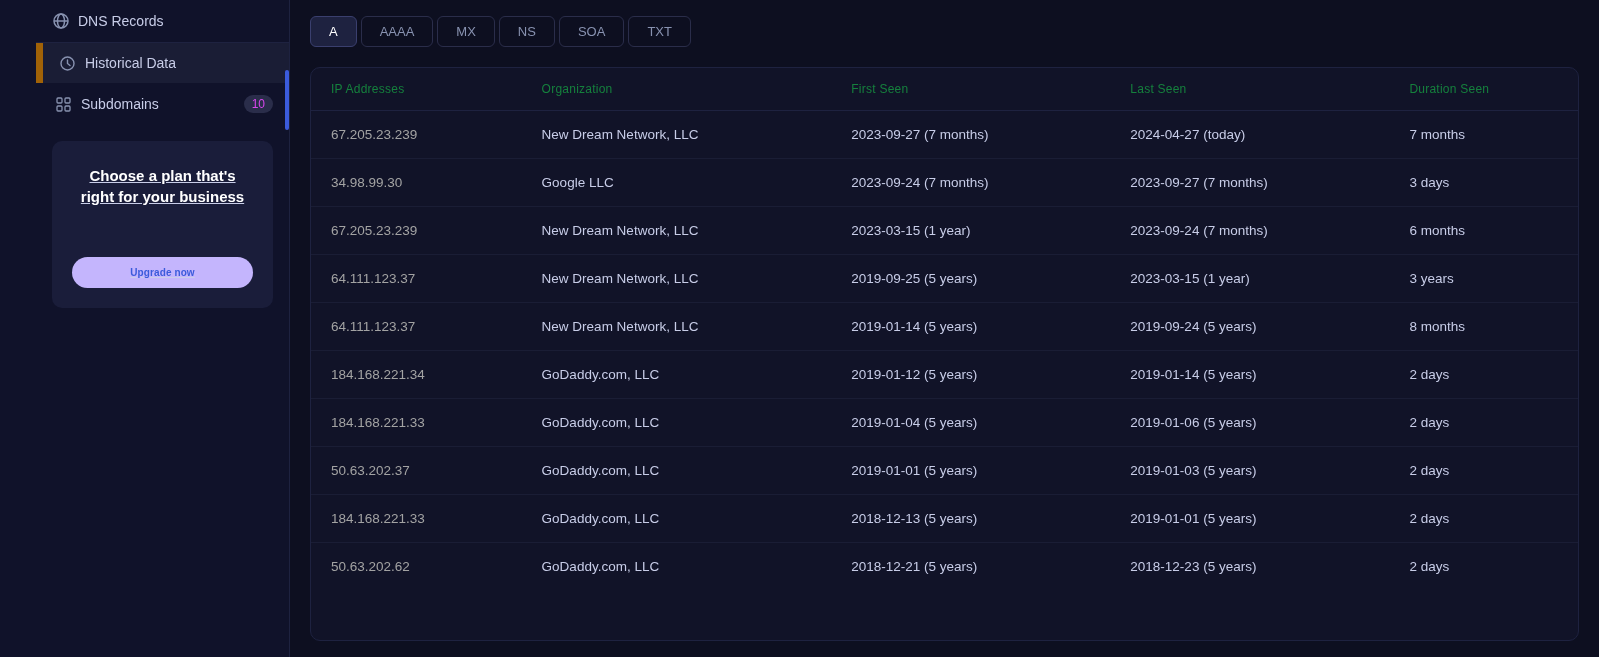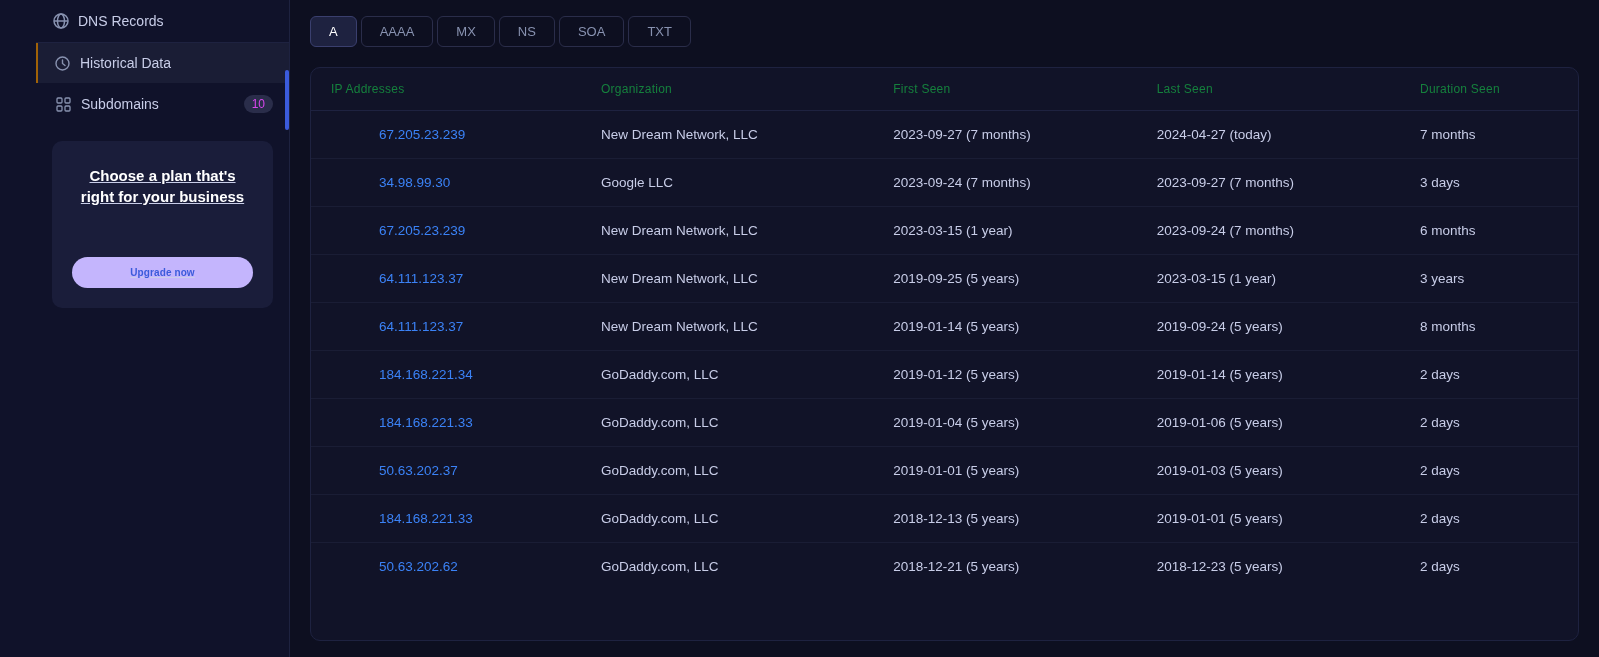--- a/index.html
+++ b/index.html
@@ -43,21 +43,21 @@
       display: flex;
       align-items: center;
       gap: 10px;
       padding: 12px 16px;
       cursor: pointer;
       border-left: 3px solid transparent;
     }
 
     .sidebar-nav-item.active {
       background: #1a1d35;
-      border-left: 2px solid #a16207;
+      border-left: 7px solid #a16207;
     }
 
     .sidebar-nav-item .nav-icon {
       width: 16px;
       height: 16px;
       color: #8892b0;
       display: flex;
       align-items: center;
       justify-content: center;
     }
@@ -203,24 +203,23 @@
       border-bottom: none;
     }
 
     tbody td {
       padding: 16px 20px;
       color: #c8cde8;
       font-size: 13.5px;
     }
 
     .ip-link {
-      color: #3b82f6;
+      color: #a3a3a3;
       text-decoration: none;
       cursor: pointer;
-      margin-left: 48px;
     }
 
     
     .table-wrapper::-webkit-scrollbar {
       width: 6px;
     }
     .table-wrapper::-webkit-scrollbar-track {
       background: #111328;
     }
     .table-wrapper::-webkit-scrollbar-thumb {

